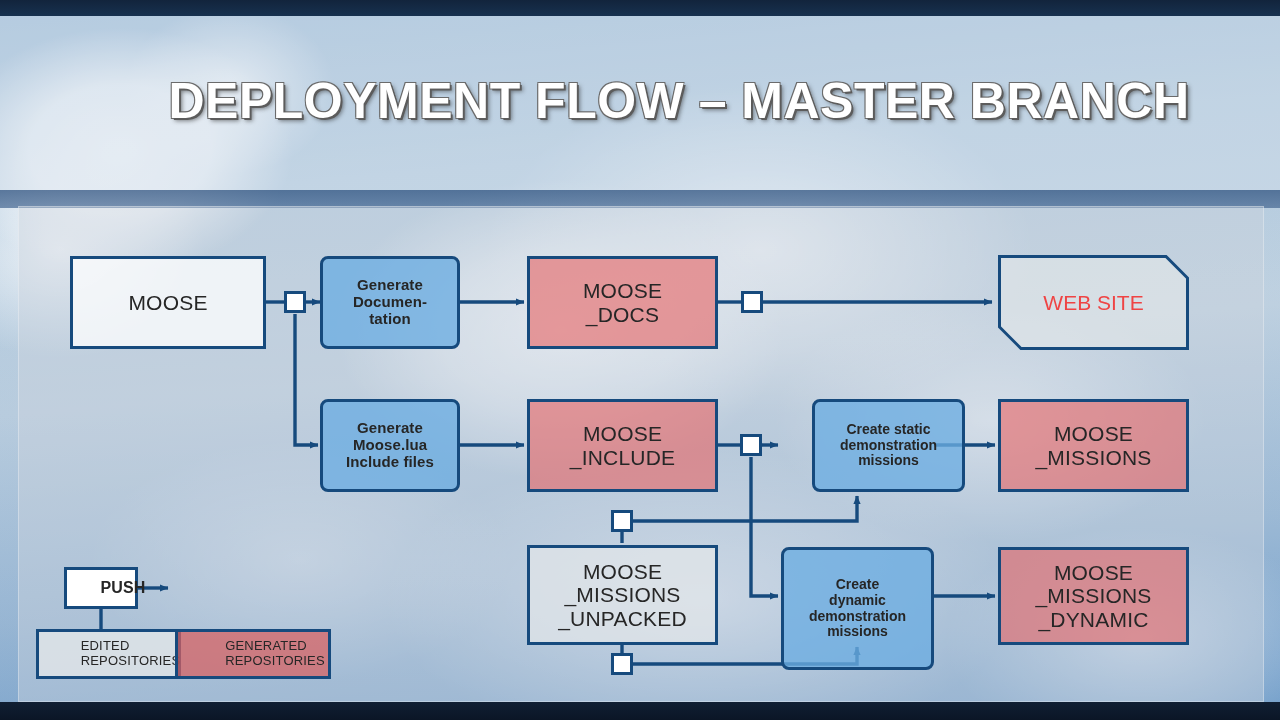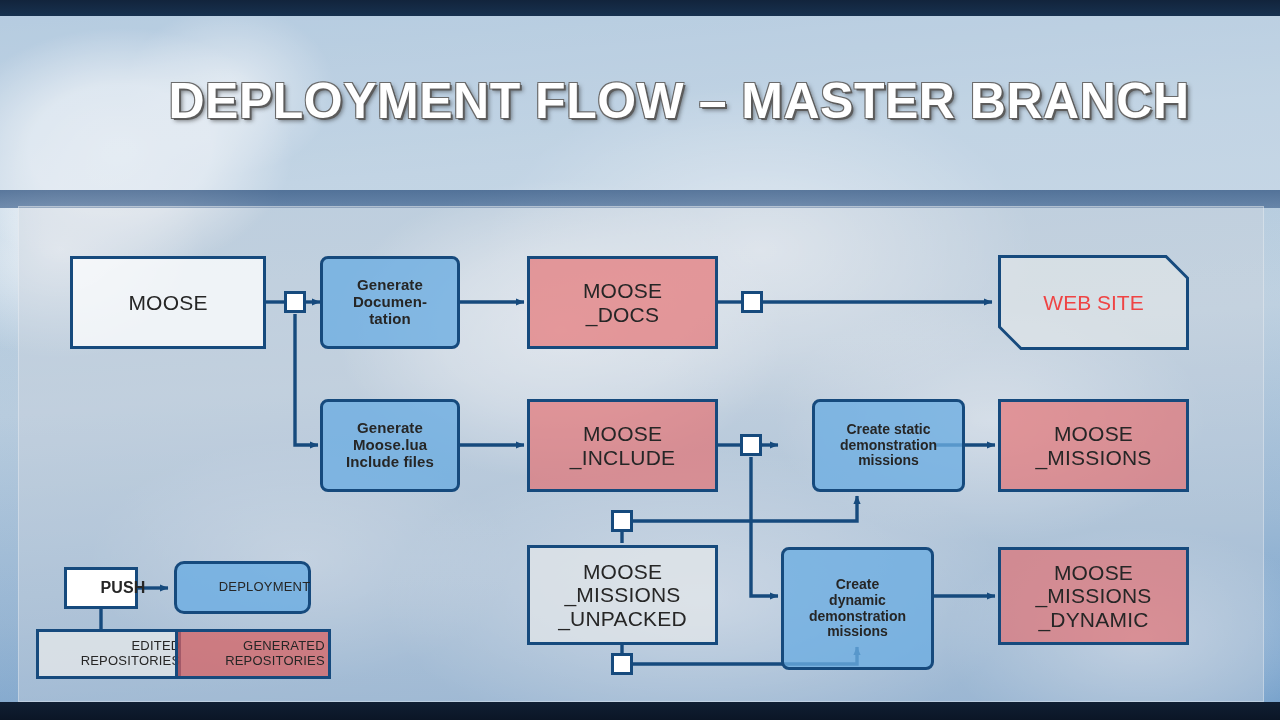--- a/index.html
+++ b/index.html
@@ -72,21 +72,21 @@
   .website-wrap svg{position:absolute;left:0;top:0;overflow:visible;}
   .website-label{position:absolute;inset:0;display:flex;align-items:center;justify-content:center;
     font-size:21px;color:#ef4444;}
 
   
   .junc{position:absolute;width:22px;height:22px;box-sizing:border-box;
     background:#ffffff;border:3px solid #164a7d;}
 
   
   .lg{position:absolute;box-sizing:border-box;border:3px solid #164a7d;
-    display:flex;align-items:center;justify-content:center;text-align:right;
+    display:flex;align-items:center;justify-content:center;text-align:left;
     color:#262626;font-size:13px;line-height:1.15;letter-spacing:.2px;padding-left:44px;}
   .lg-push{background:#ffffff;font-size:16px;font-weight:bold;}
   .lg-deploy{background:rgba(108,173,226,.82);border-radius:10px;}
   .lg-edited{background:rgba(226,230,233,.80);}
   .lg-generated{background:rgba(216,96,96,.72);}
 </style>
 </head>
 <body>
 
 <div id="stage">
@@ -214,23 +214,20 @@
 
   <div class="junc" style="left:284px;top:291px;"></div>
   <div class="junc" style="left:741px;top:291px;"></div>
   <div class="junc" style="left:740px;top:434px;"></div>
   <div class="junc" style="left:611px;top:510px;"></div>
   <div class="junc" style="left:611px;top:653px;"></div>
 
   <div class="lg lg-push" style="left:64px;top:567px;width:74px;height:42px;">
     <span>PUSH</span>
   </div>
-  <div class="lg lg-deploy" style="left:174px;top:561px;width:137px;height:53px;">
-    <span>DEPLOYMENT</span>
-  </div>
   <div class="lg lg-edited" style="left:36px;top:629px;width:145px;height:50px;">
     <span style="white-space:pre-line">EDITED
 REPOSITORIES</span>
   </div>
   <div class="lg lg-generated" style="left:175px;top:629px;width:156px;height:50px;">
     <span style="white-space:pre-line">GENERATED
 REPOSITORIES</span>
   </div>
 
 </div>

